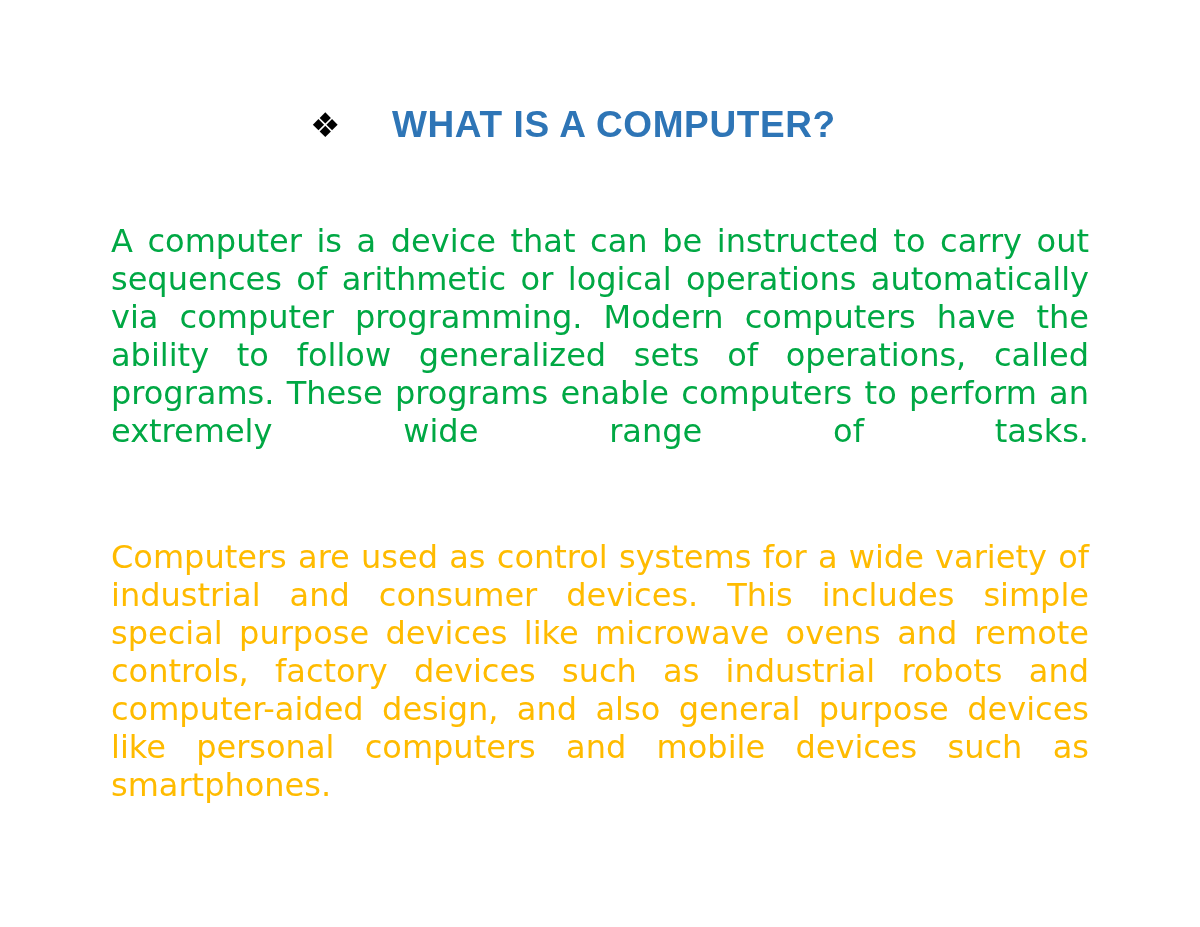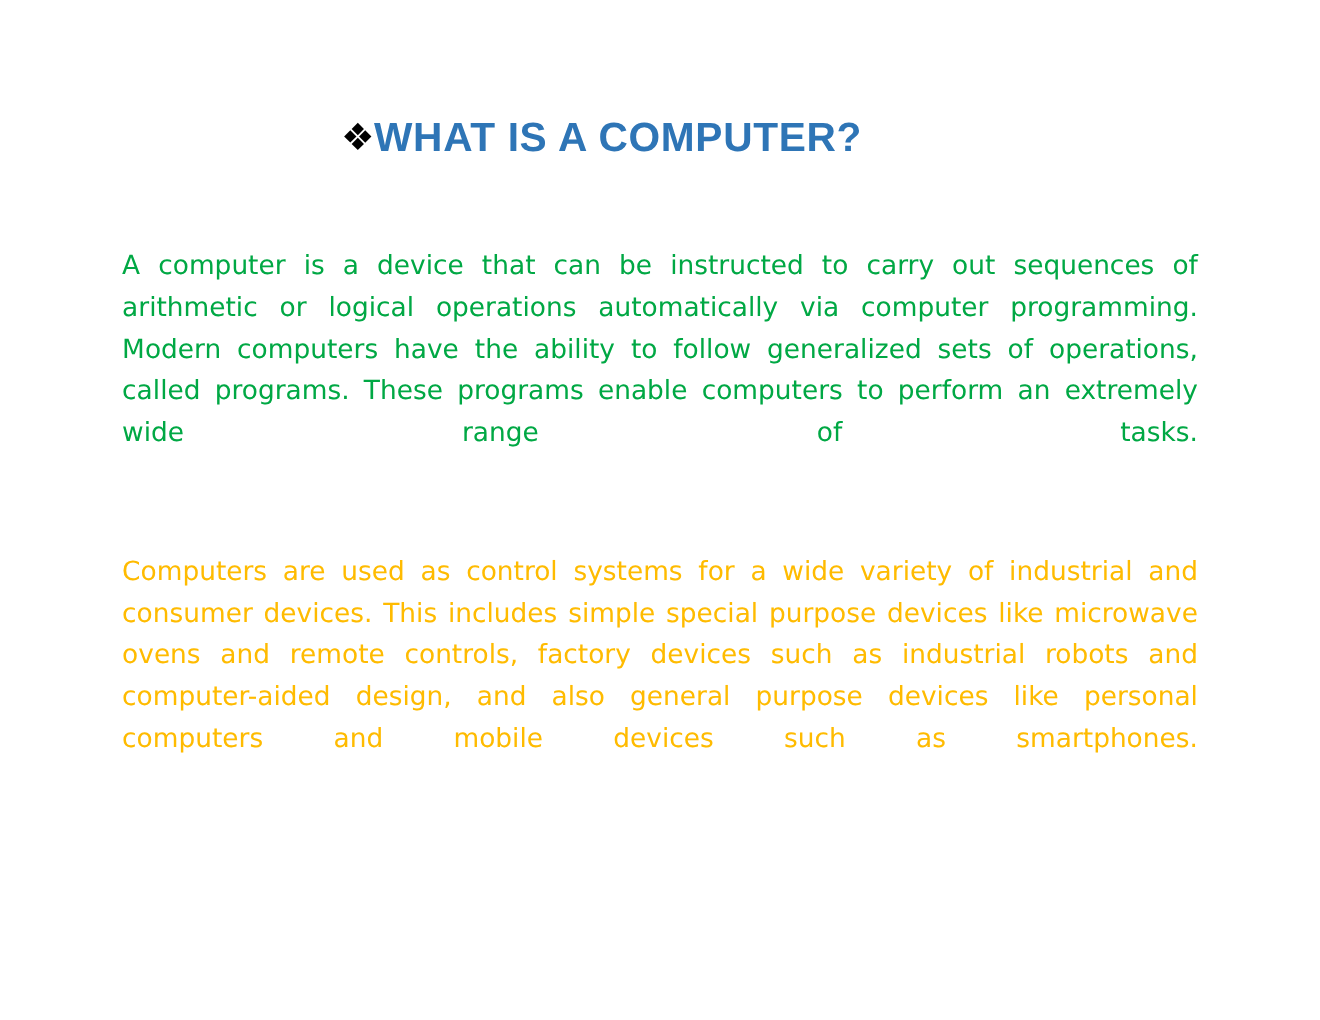--- a/index.html
+++ b/index.html
@@ -39,34 +39,35 @@
     width: 30px;
     text-align: left;
     font-family: "DejaVu Sans", sans-serif;
   }
   .title-text {
     font-size: 37px;
     font-weight: bold;
     color: #2E75B6;
     letter-spacing: 0.6px;
     line-height: 1.12;
+    margin-left: 52px;
     font-family: "Liberation Sans", sans-serif;
   }
 
   
   .body-block {
     position: absolute;
     left: 111px;
     top: 222px;
     width: 978px;
   }
   .para {
     text-align: justify;
     text-justify: inter-word;
-    font-size: 24px;
+    font-size: 32px;
     line-height: 38px;
     font-family: "DejaVu Sans", sans-serif;
     margin: 0;
     -webkit-hyphens: none;
     hyphens: none;
   }
   .para-green {
     color: #00A844;
   }
   .para-orange {

